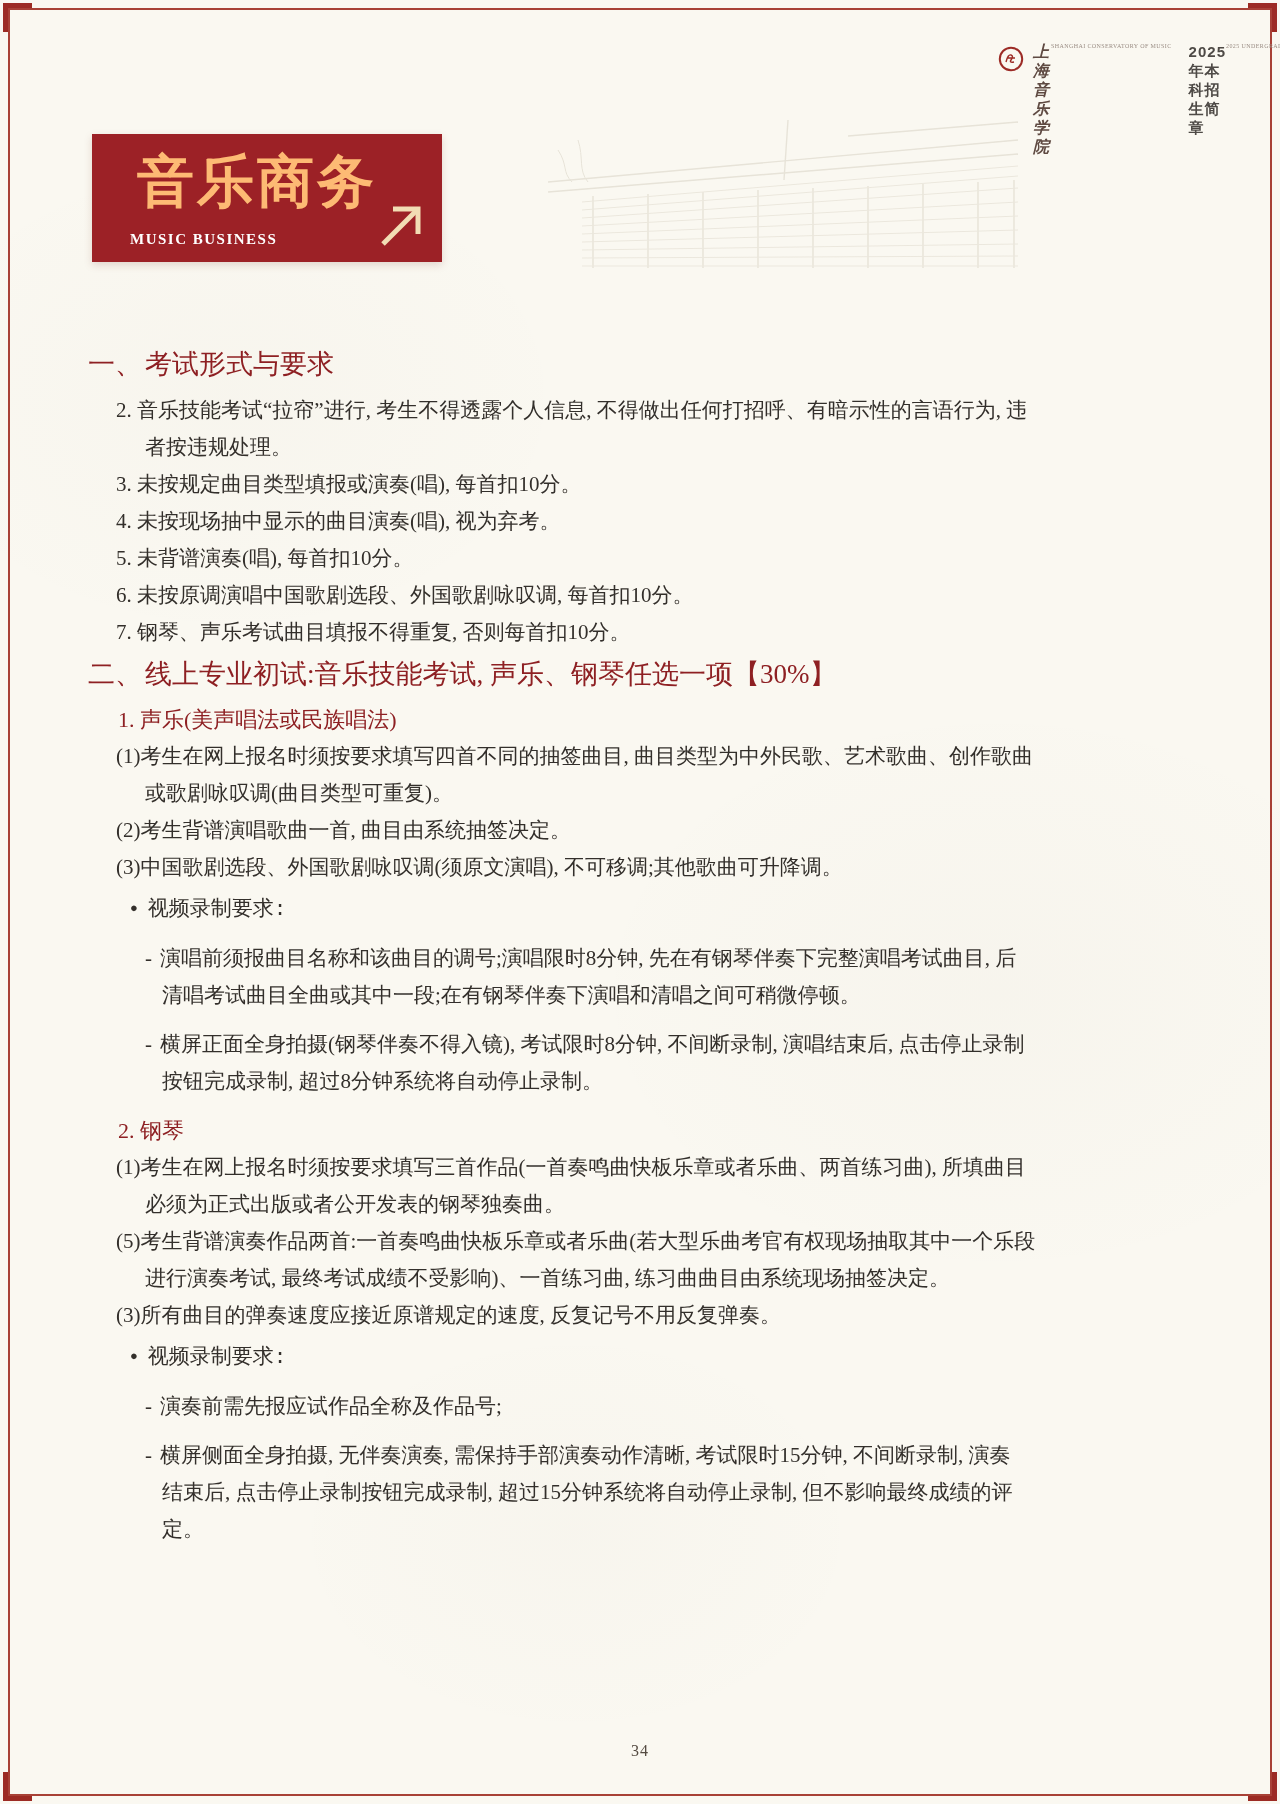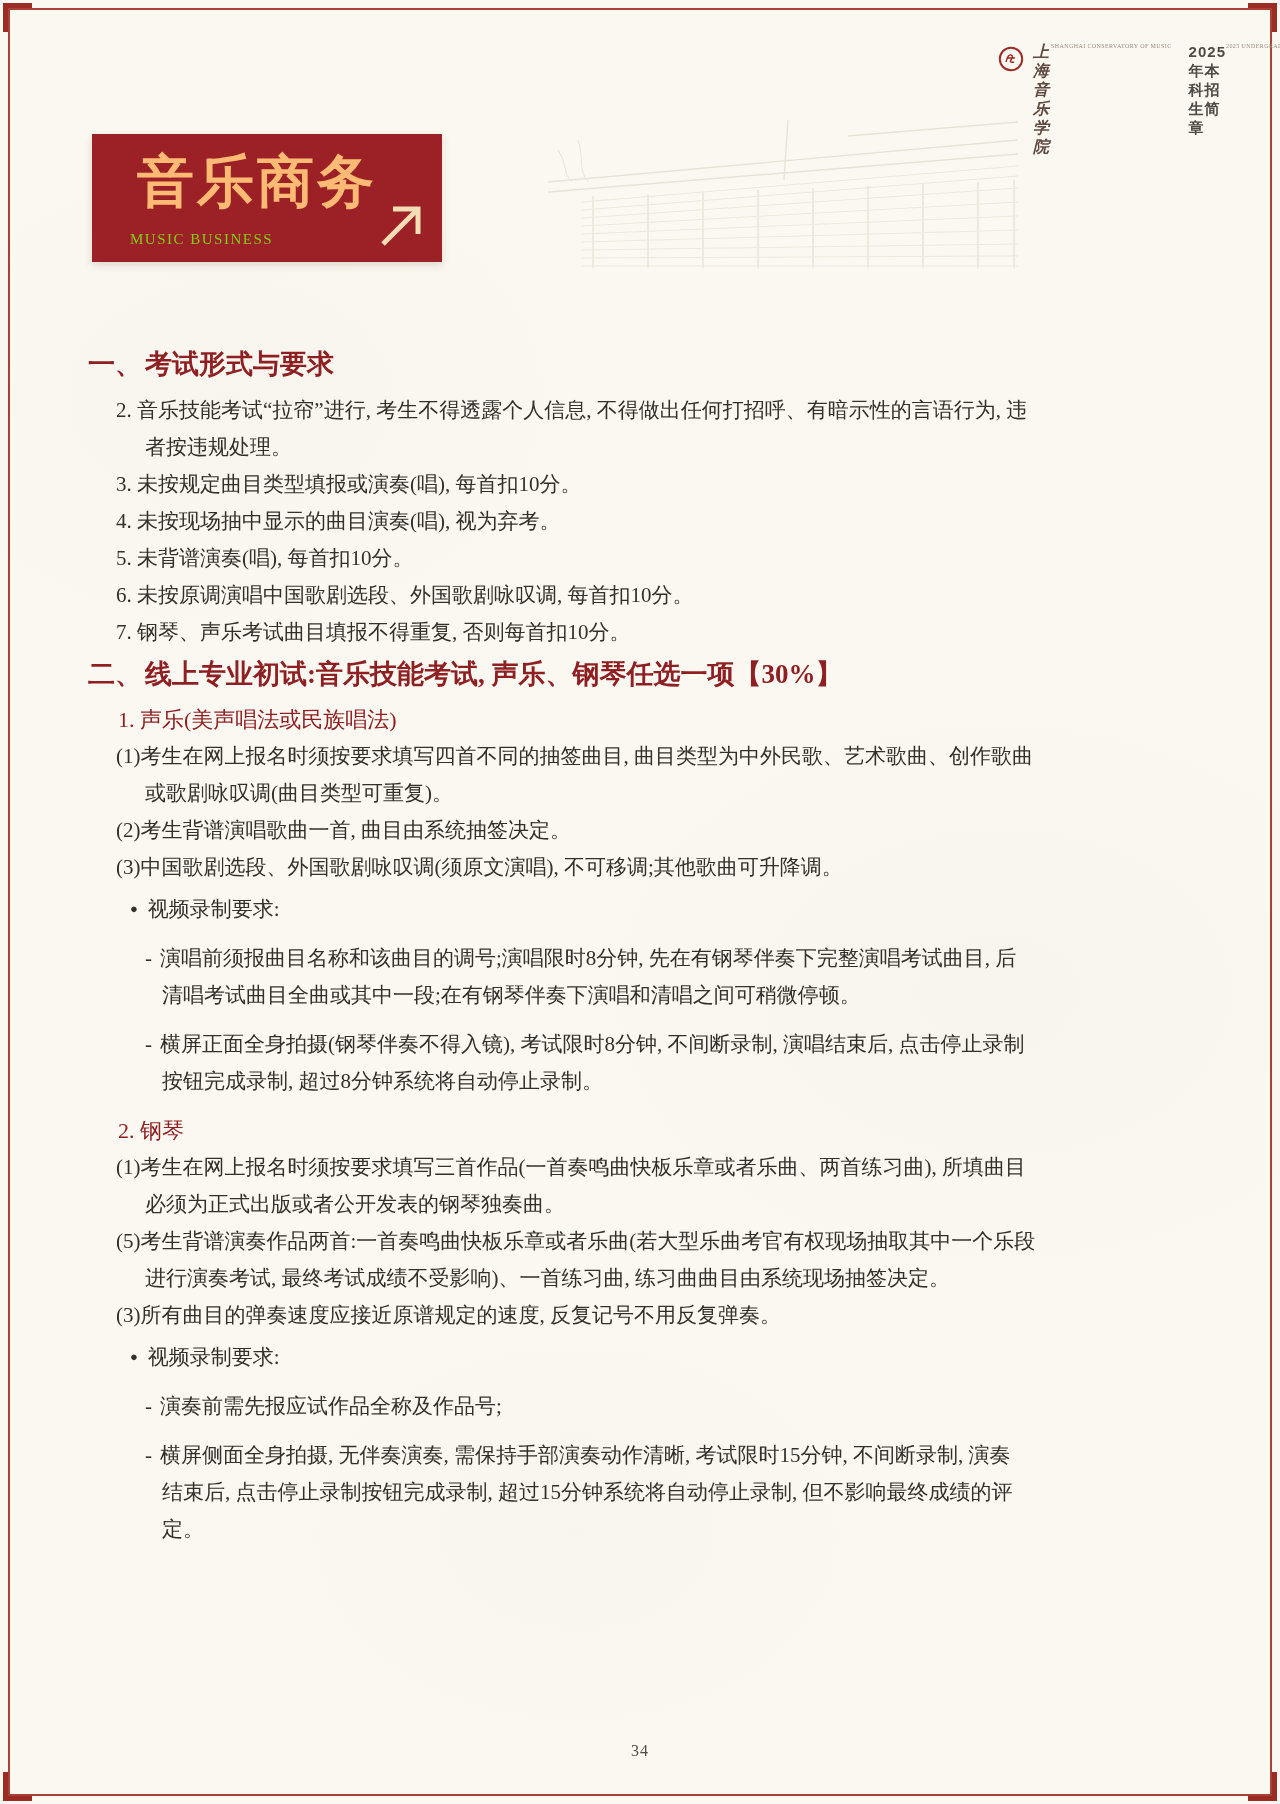--- a/index.html
+++ b/index.html
@@ -25,30 +25,30 @@
   .logo{width:26px;height:26px;flex:0 0 auto;margin-top:4px;}
   .hdr-block{display:flex;flex-direction:row;}
   .hdr-cn{font-size:16px;font-style:italic;letter-spacing:2px;color:#5f4a42;font-weight:bold;line-height:19px;}
   .hdr-en{font-size:6px;letter-spacing:0.4px;color:#9a8d84;line-height:8px;white-space:nowrap;}
   .hdr-title{font-size:15px;font-weight:bold;color:#4e4a46;line-height:19px;letter-spacing:1px;font-family:"Liberation Sans","DejaVu Sans",sans-serif;}
   
   .building{position:absolute;left:548px;top:110px;opacity:0.65;}
   
   .banner{position:absolute;left:92px;top:134px;width:350px;height:128px;background:#9c2126;box-shadow:0 3px 8px rgba(120,60,50,0.18);}
   .banner-title{position:absolute;left:45px;top:24px;font-size:57px;font-weight:bold;color:#fdba74;letter-spacing:3px;line-height:48px;}
-  .banner-sub{position:absolute;left:38px;top:96px;font-size:15px;font-weight:normal;color:#84cc16;letter-spacing:1.5px;line-height:18px;}
+  .banner-sub{position:absolute;left:38px;top:96px;font-size:15px;font-weight:bold;color:#ffffff;letter-spacing:1.5px;line-height:18px;}
   .banner-arrow{position:absolute;right:18px;top:68px;}
   
   .content{position:absolute;left:88px;top:344px;width:952px;font-size:21px;line-height:37px;}
-  .sec-h{margin:0 0 8px 0;font-size:27px;line-height:40px;font-weight:bold;color:#8e2023;font-family:"Liberation Serif","DejaVu Serif",serif;}
+  .sec-h{margin:0 0 8px 0;font-size:27px;line-height:40px;font-weight:normal;color:#8e2023;font-family:"Liberation Serif","DejaVu Serif",serif;}
   .sec-h .sec-num{display:inline-block;width:57px;}
   .sec-h2{margin-top:2px;margin-bottom:4px;line-height:42px;}
   .sub-h{margin:6px 0 0 0;padding-left:30px;font-size:22px;line-height:37px;font-weight:normal;color:#8e2023;}
   .li{margin:0;padding-left:57px;text-indent:-29px;}
-  .bullet-line{margin:4px 0 0 0;padding-left:42px;}
+  .bullet-line{margin:4px 0 0 0;padding-left:42px;font-family:Liberation Mono, monospace;}
   .bullet-dot{font-size:13px;margin-right:10px;vertical-align:3px;}
   .dash{margin:12px;padding-left:62px;text-indent:-17px;}
   .dash-m{margin-right:8px;}
   
   .pageno-wrap{position:absolute;left:0;top:1742px;width:1280px;text-align:center;}
   .pageno{font-size:16px;color:#544a41;letter-spacing:1px;display:inline-block;}
 </style>
 </head>
 <body>
 

